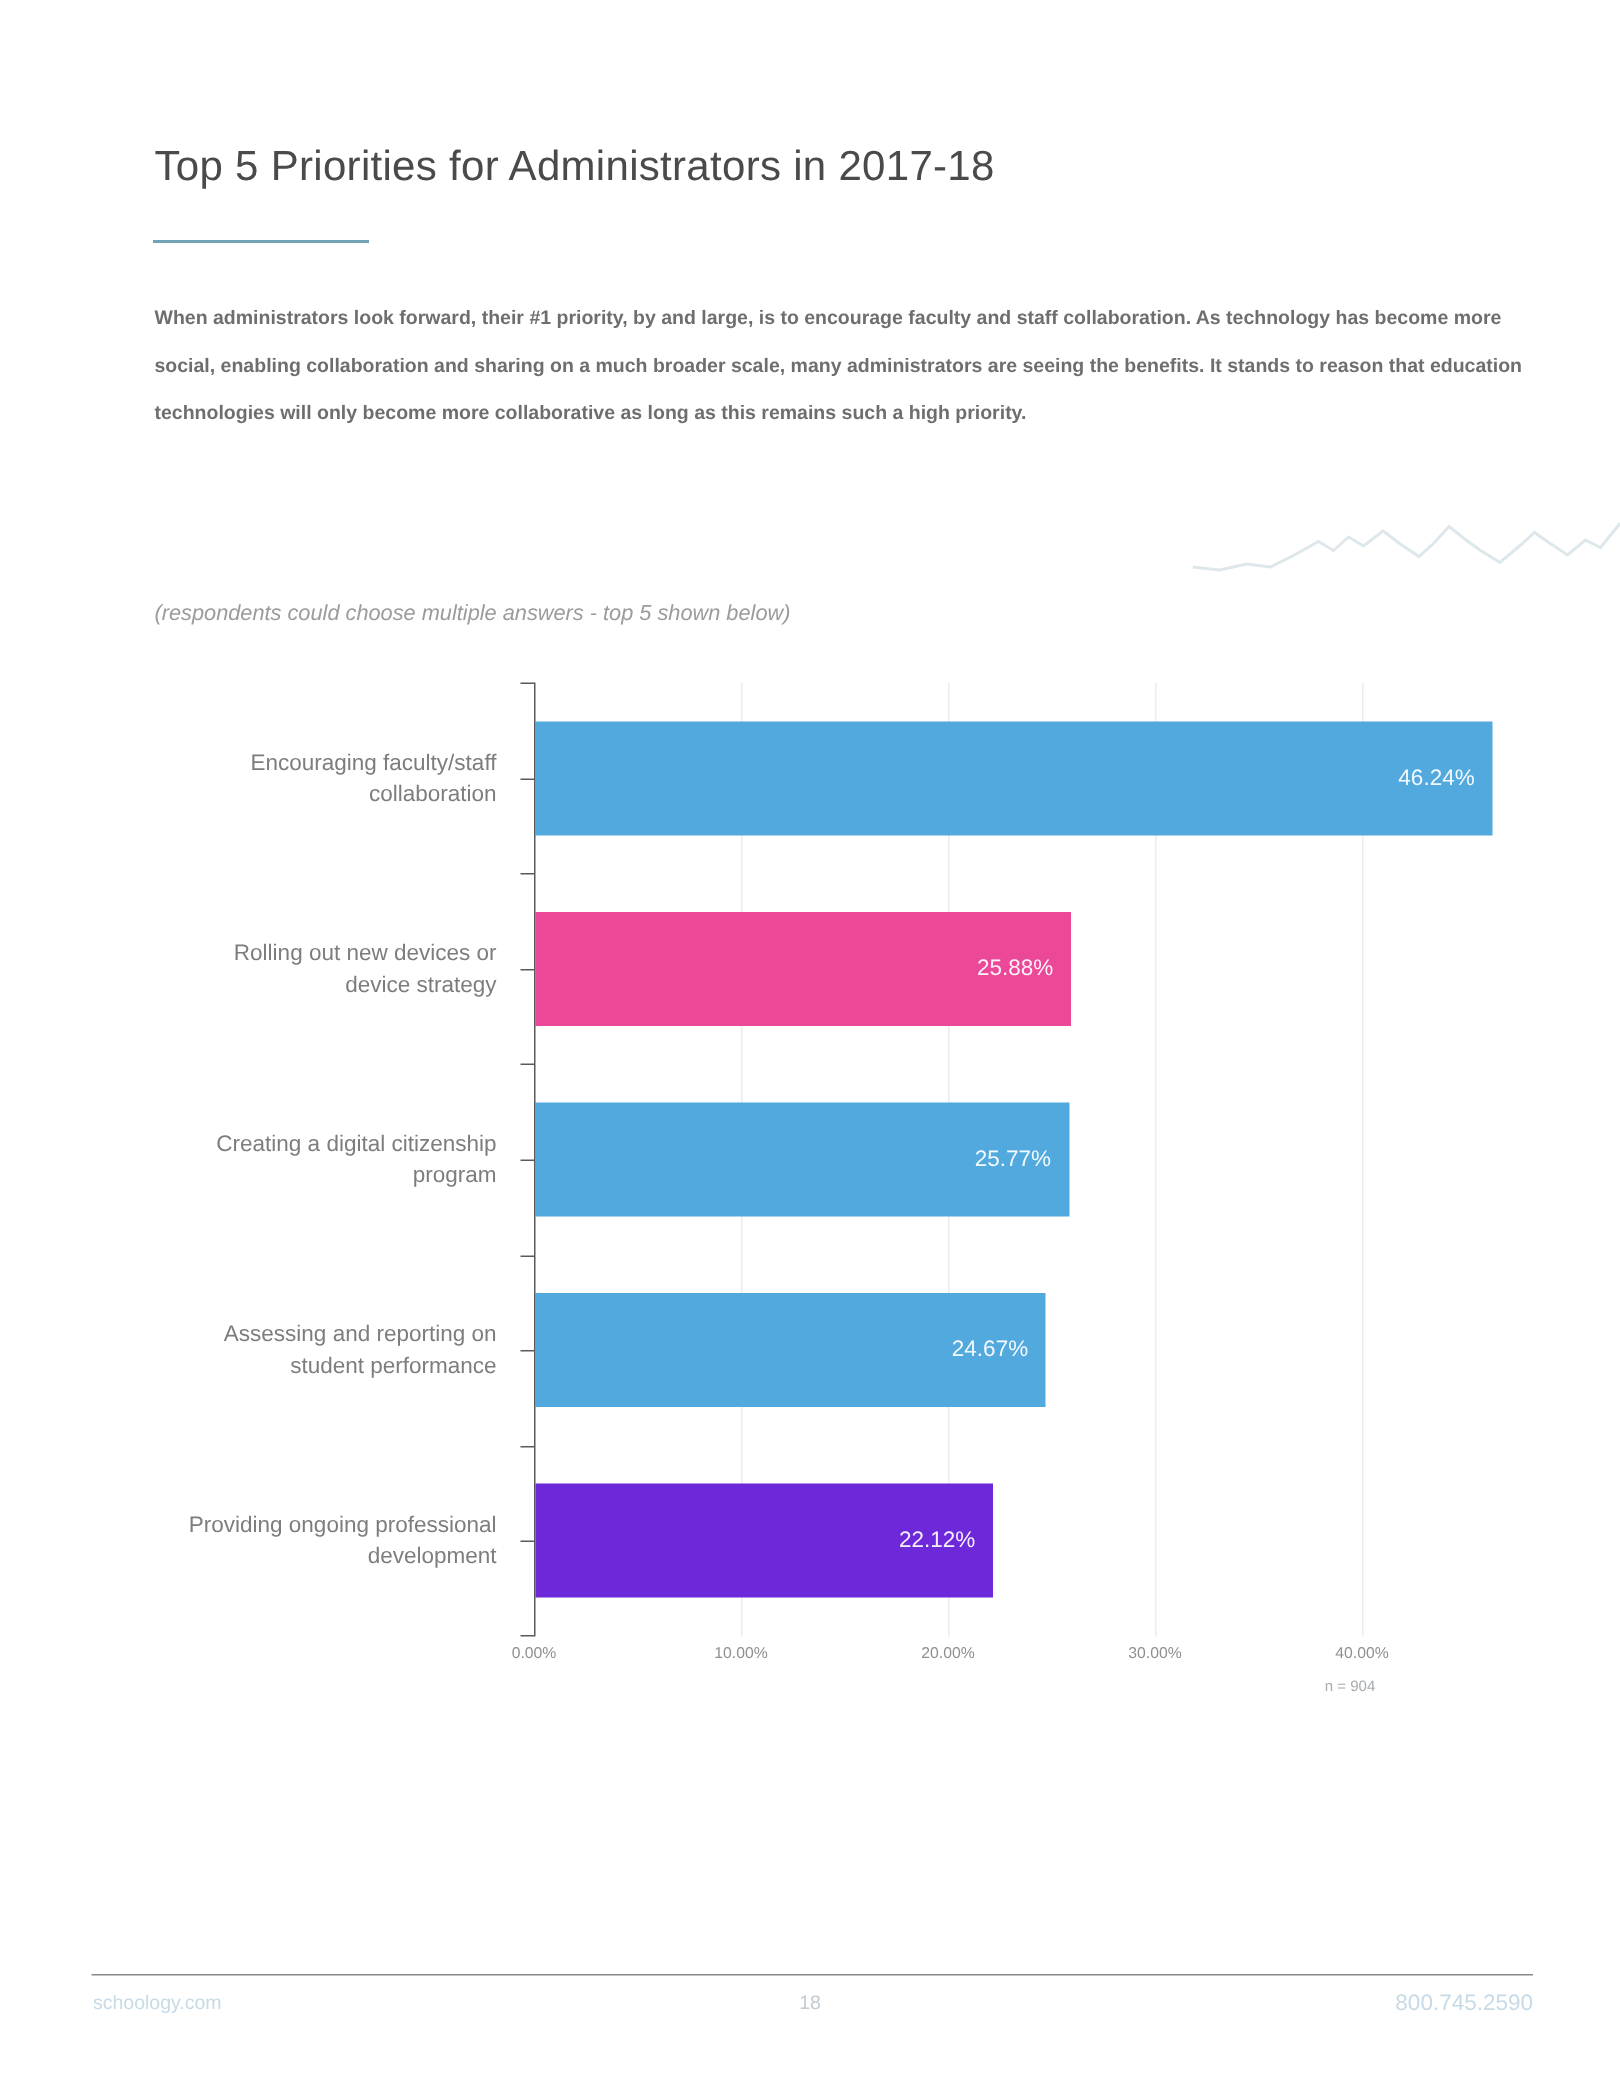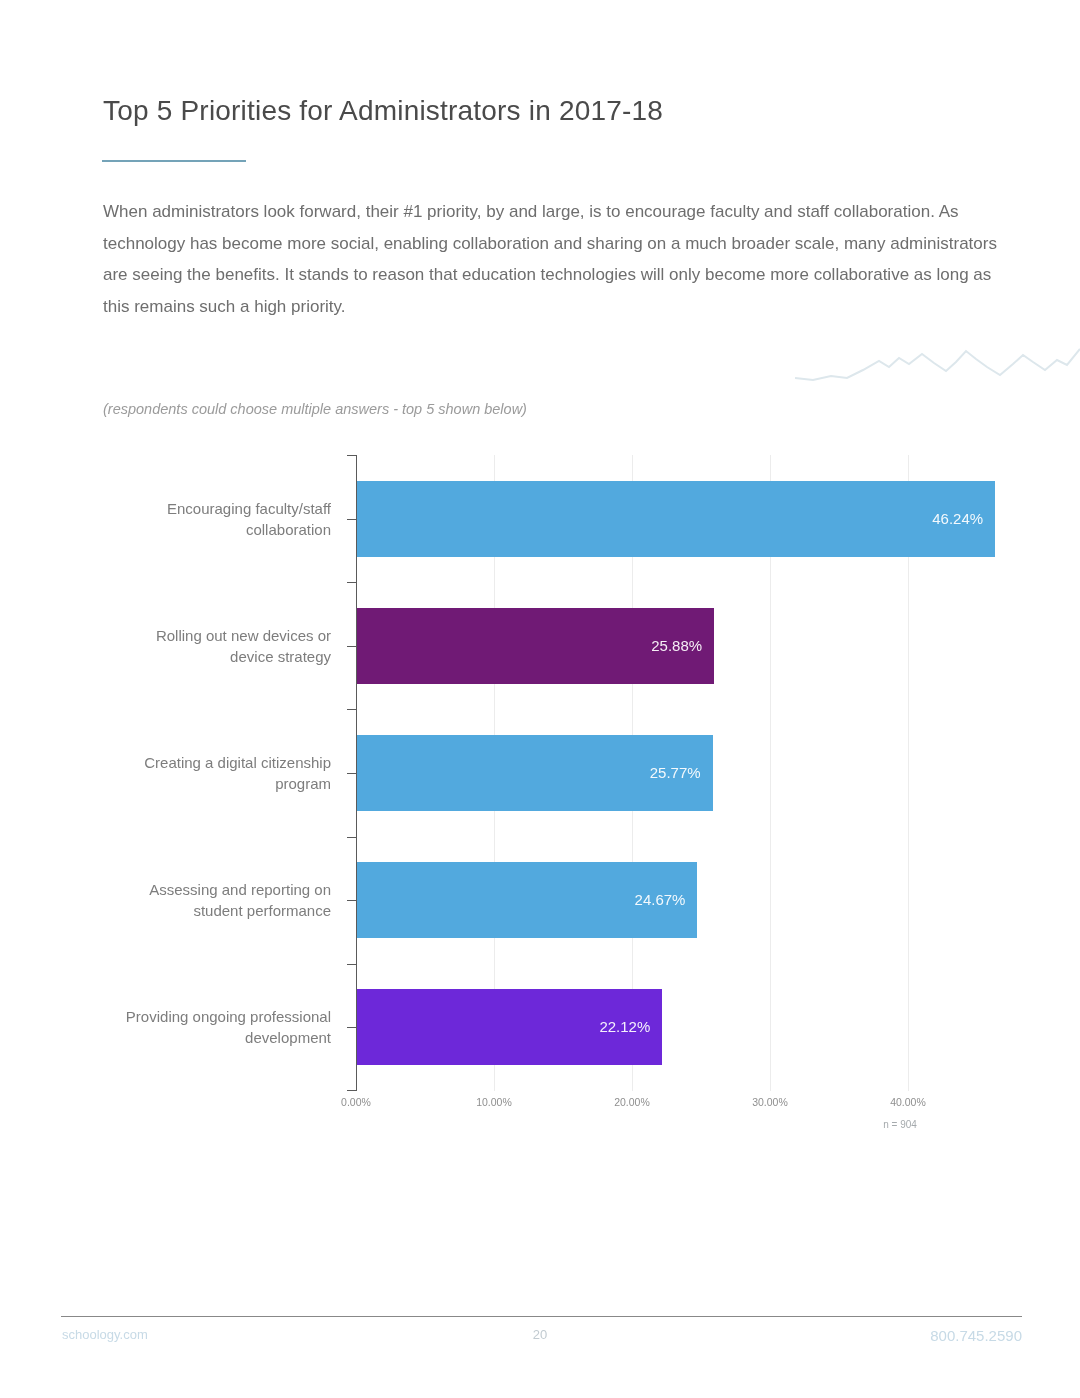--- a/index.html
+++ b/index.html
@@ -14,21 +14,21 @@
   .page-title{
     position:absolute;left:103px;top:95px;width:900px;
     font-size:28px;font-weight:400;color:#4a4a4a;letter-spacing:0.2px;
   }
   .title-underline{
     position:absolute;left:102px;top:160px;width:144px;height:2px;
     background:#74a3b8;
   }
   .intro{
     position:absolute;left:103px;top:196px;width:912px;
-    font-size:17px;line-height:31.5px;color:#6e6e6e;font-weight:400;
+    font-size:13px;line-height:31.5px;color:#6e6e6e;font-weight:700;
   }
   .chart-question{
     position:absolute;left:103px;top:363px;width:800px;
     font-size:18.5px;font-style:italic;color:#666666;
   }
   .chart-note{
     position:absolute;left:103px;top:401px;width:700px;
     font-size:14.5px;font-style:italic;color:#9b9b9b;
   }
   .sparkline{
@@ -118,21 +118,21 @@
           <div>Encouraging faculty/staff</div>
           <div>collaboration</div>
         </div>
         <div class="bar" style="top: 25.5px; width: 638.112px; background: rgb(82, 169, 222);">
           <div class="bar-value">46.24%</div>
         </div>
         <div class="cat-label" style="top: 127px;">
           <div>Rolling out new devices or</div>
           <div>device strategy</div>
         </div>
-        <div class="bar" style="top: 152.5px; width: 357.144px; background: #701a75;">
+        <div class="bar" style="top: 152.5px; width: 357.144px; background: #ec4899;">
           <div class="bar-value">25.88%</div>
         </div>
         <div class="cat-label" style="top: 254px; padding-left: 22px;">
           <div>Creating a digital citizenship</div>
           <div>program</div>
         </div>
         <div class="bar" style="top: 279.5px; width: 355.626px; background: rgb(82, 169, 222);">
           <div class="bar-value">25.77%</div>
         </div>
         <div class="cat-label" style="top: 381px;">
@@ -154,16 +154,16 @@
         <div class="x-tick-label" style="left: 632px;">20.00%</div>
         <div class="x-tick-label" style="left: 770px;">30.00%</div>
         <div class="x-tick-label" style="left: 908px;">40.00%</div>
       </div>
     <div class="axis-line"></div>
     <div class="sample-size">n = 904</div>
   </div>
 
   <div class="footer-line"></div>
   <div class="footer-left">schoology.com</div>
-  <div class="footer-center">20</div>
+  <div class="footer-center">18</div>
   <div class="footer-right">800.745.2590</div>
 
 </div>
 
 </body></html>

